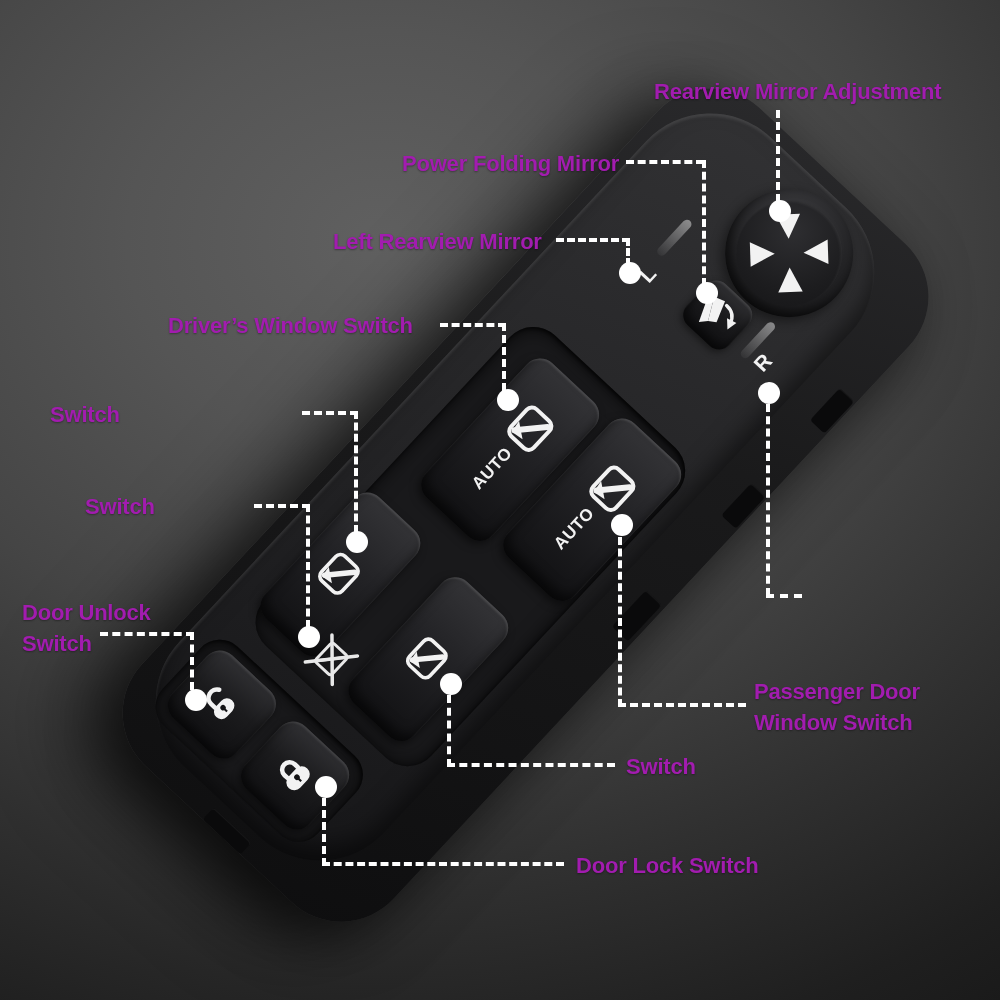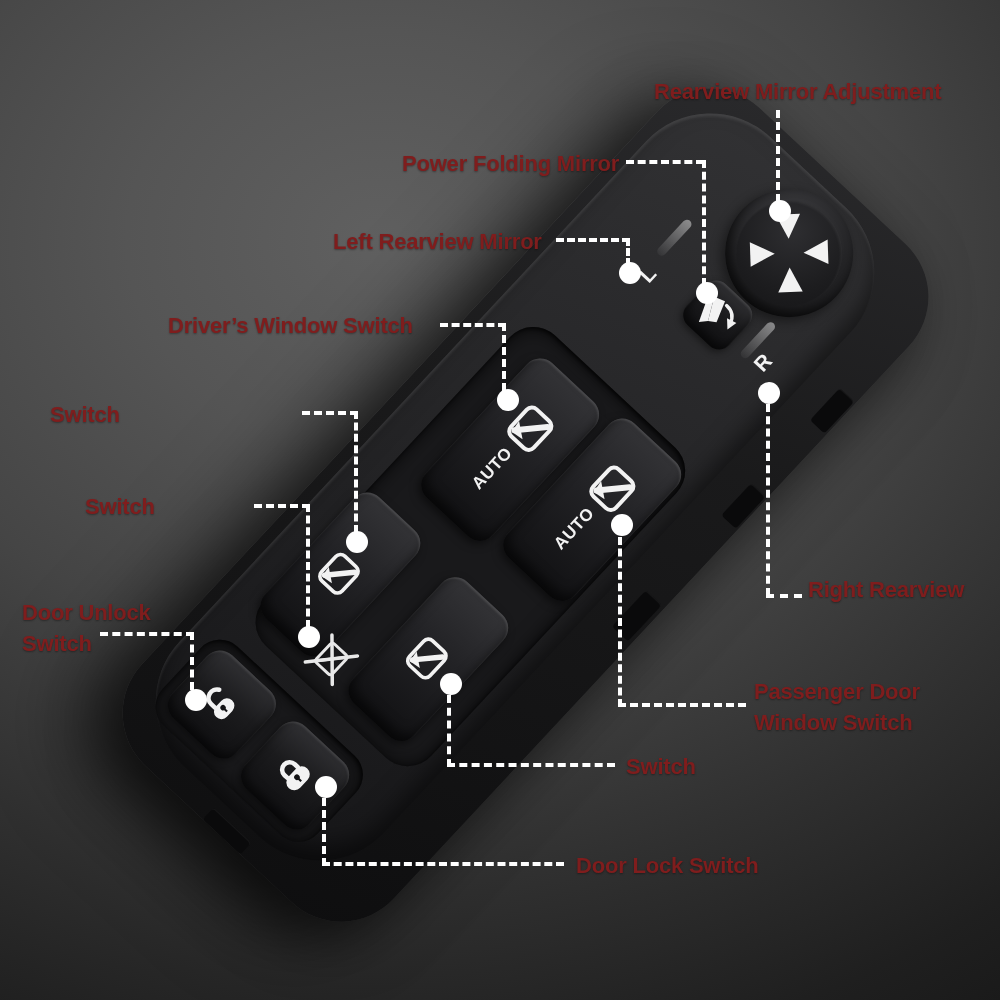--- a/index.html
+++ b/index.html
@@ -55,21 +55,21 @@
     position:absolute;border-radius:18px;
     background:linear-gradient(180deg,#333336 0%,#232326 40%,#111113 100%);
     box-shadow:inset 0 2px 2px rgba(255,255,255,.12), inset 0 -8px 12px rgba(0,0,0,.6), 0 4px 8px rgba(0,0,0,.5);
   }
   .center-abs{position:absolute;inset:0;display:flex;align-items:center;justify-content:center;}
   .auto-group{display:flex;align-items:center;gap:8px;transform:rotate(-90deg);}
   .auto-txt{color:#f2f2f2;font-weight:700;font-size:17px;letter-spacing:.5px;}
   
   .callouts{position:absolute;inset:0;z-index:5;}
   .lbl{
-    position:absolute;color:#7f1d1d;font-weight:700;font-size:22px;letter-spacing:-.2px;
+    position:absolute;color:#a21caf;font-weight:700;font-size:22px;letter-spacing:-.2px;
     line-height:31px;white-space:nowrap;text-shadow:0 1px 2px rgba(0,0,0,.35);
   }
   .seg-h{position:absolute;height:0;border-top:4px dashed #fff;}
   .seg-v{position:absolute;width:0;border-left:4px dashed #fff;}
   .dot{position:absolute;width:22px;height:22px;border-radius:50%;background:#fff;}
 </style>
 </head>
 <body>
 
 <div class="stage">
@@ -263,21 +263,20 @@
       <div class="seg-h" style="left:100px;top:632px;width:94px;"></div>
       <div class="seg-v" style="left:190px;top:632px;height:58px;"></div>
       <div class="dot" style="left:185px;top:689px;"></div>
     </div>
 
     <div>
       <div class="dot" style="left:758px;top:382px;"></div>
       <div class="seg-v" style="left:766px;top:404px;height:192px;"></div>
       <div class="seg-h" style="left:766px;top:594px;width:36px;"></div>
       <div class="lbl" style="left:808px;top:574px;">
-        <div>Right Rearview</div>
       </div>
     </div>
 
     <div>
       <div class="dot" style="left:611px;top:514px;"></div>
       <div class="seg-v" style="left:618px;top:537px;height:170px;"></div>
       <div class="seg-h" style="left:618px;top:703px;width:128px;"></div>
       <div class="lbl" style="left:754px;top:676px;">
         <div>Passenger Door</div>
         <div>Window Switch</div>

